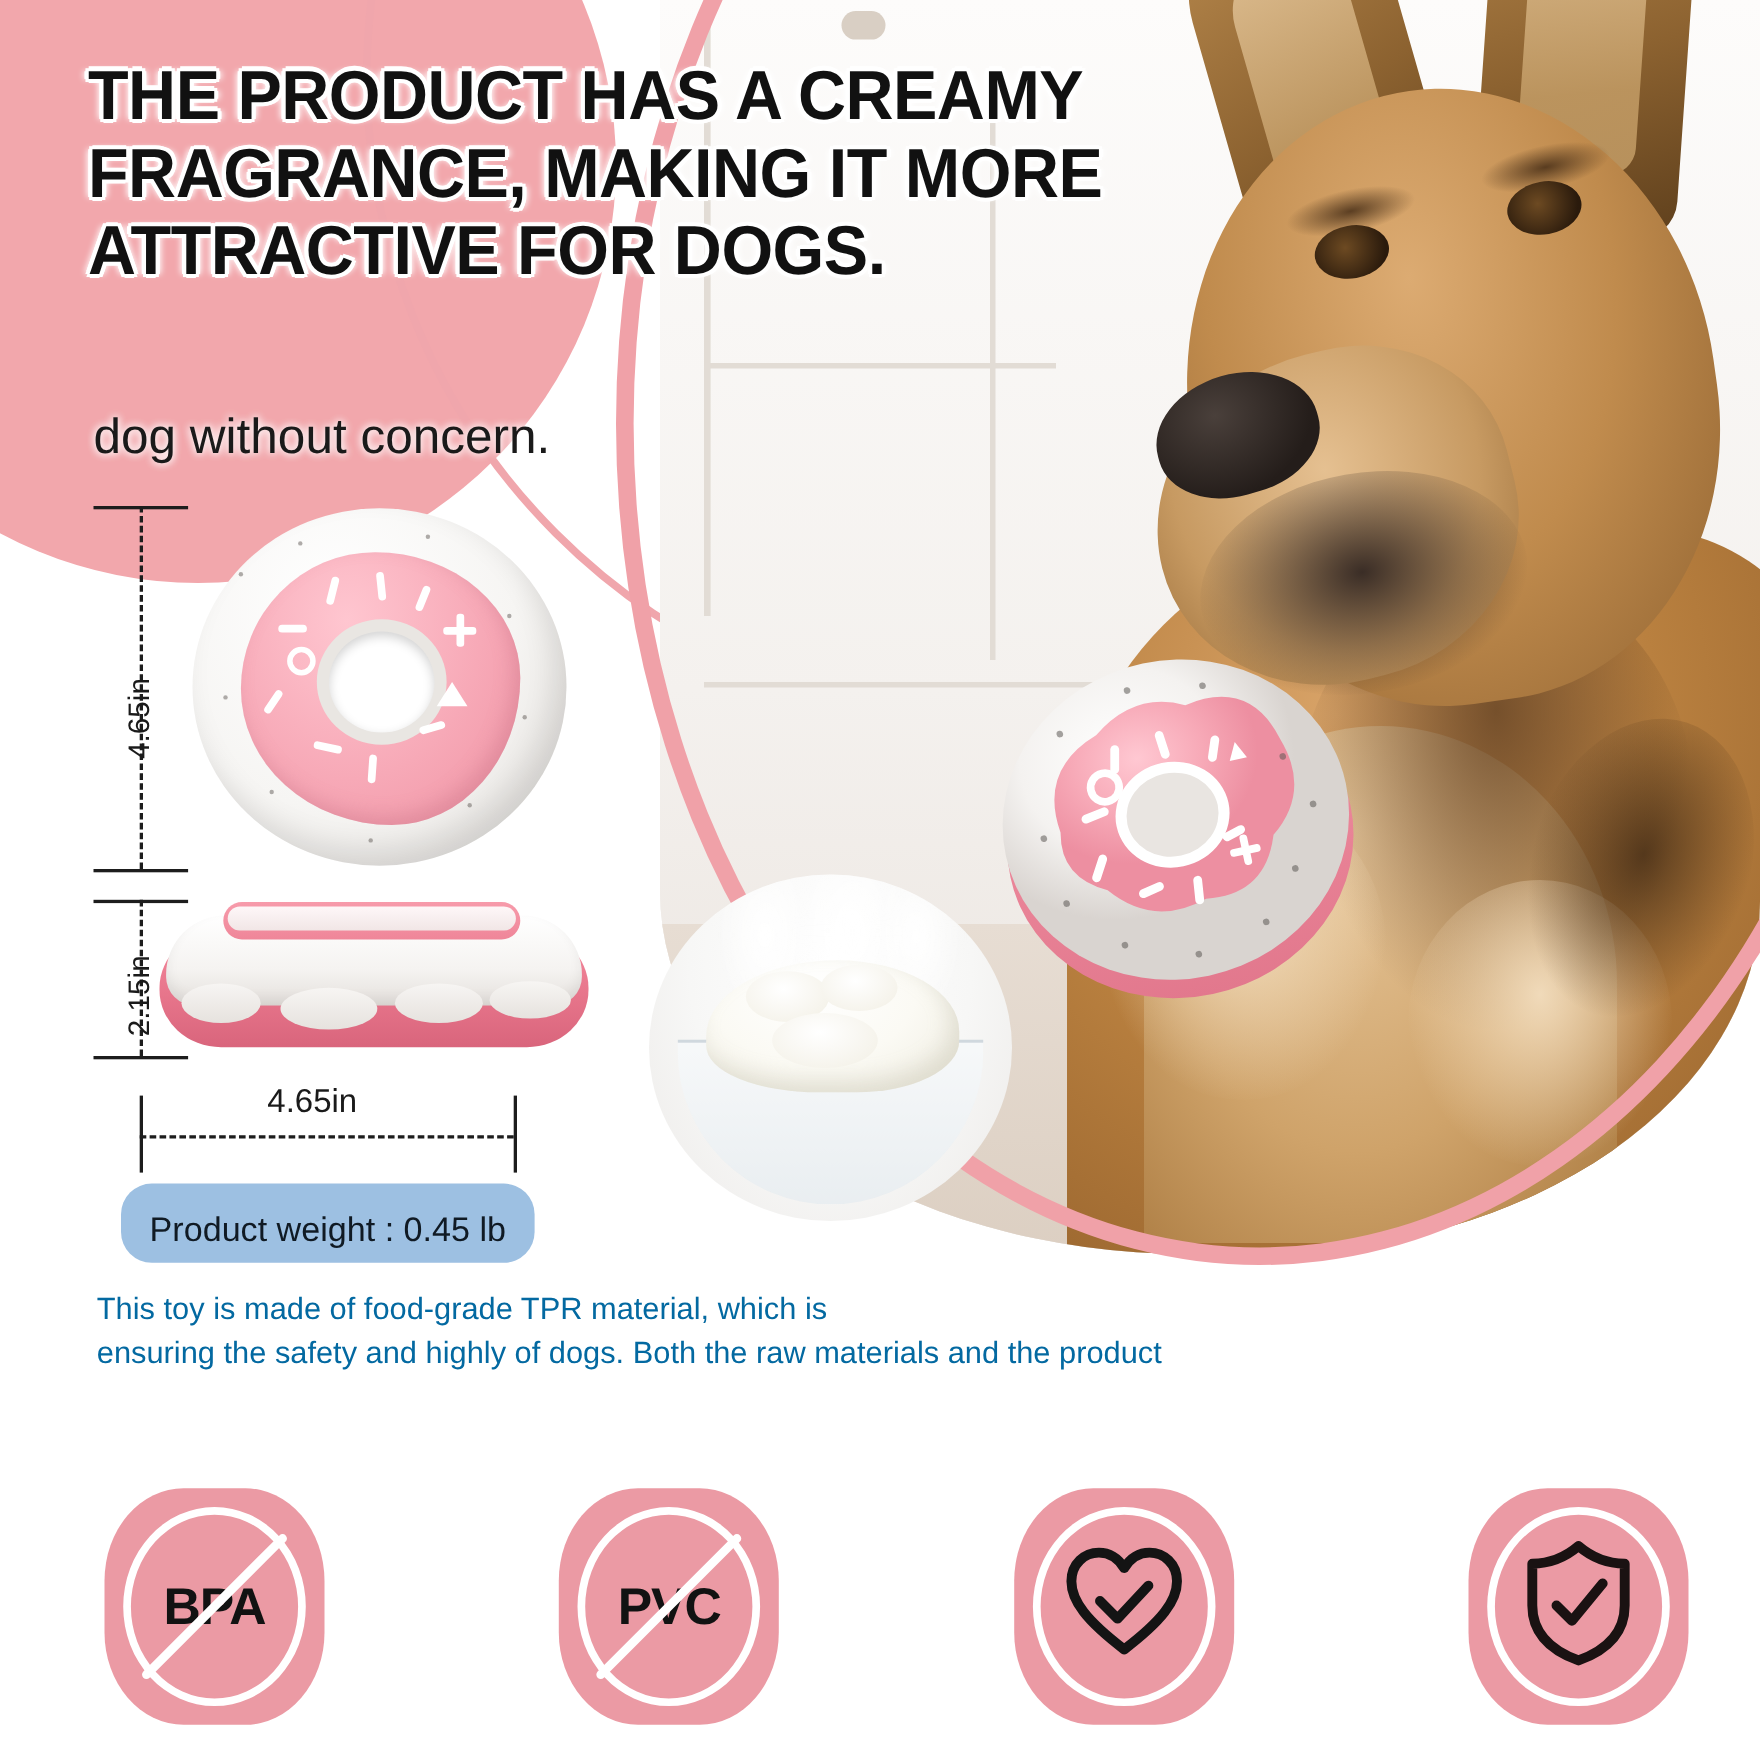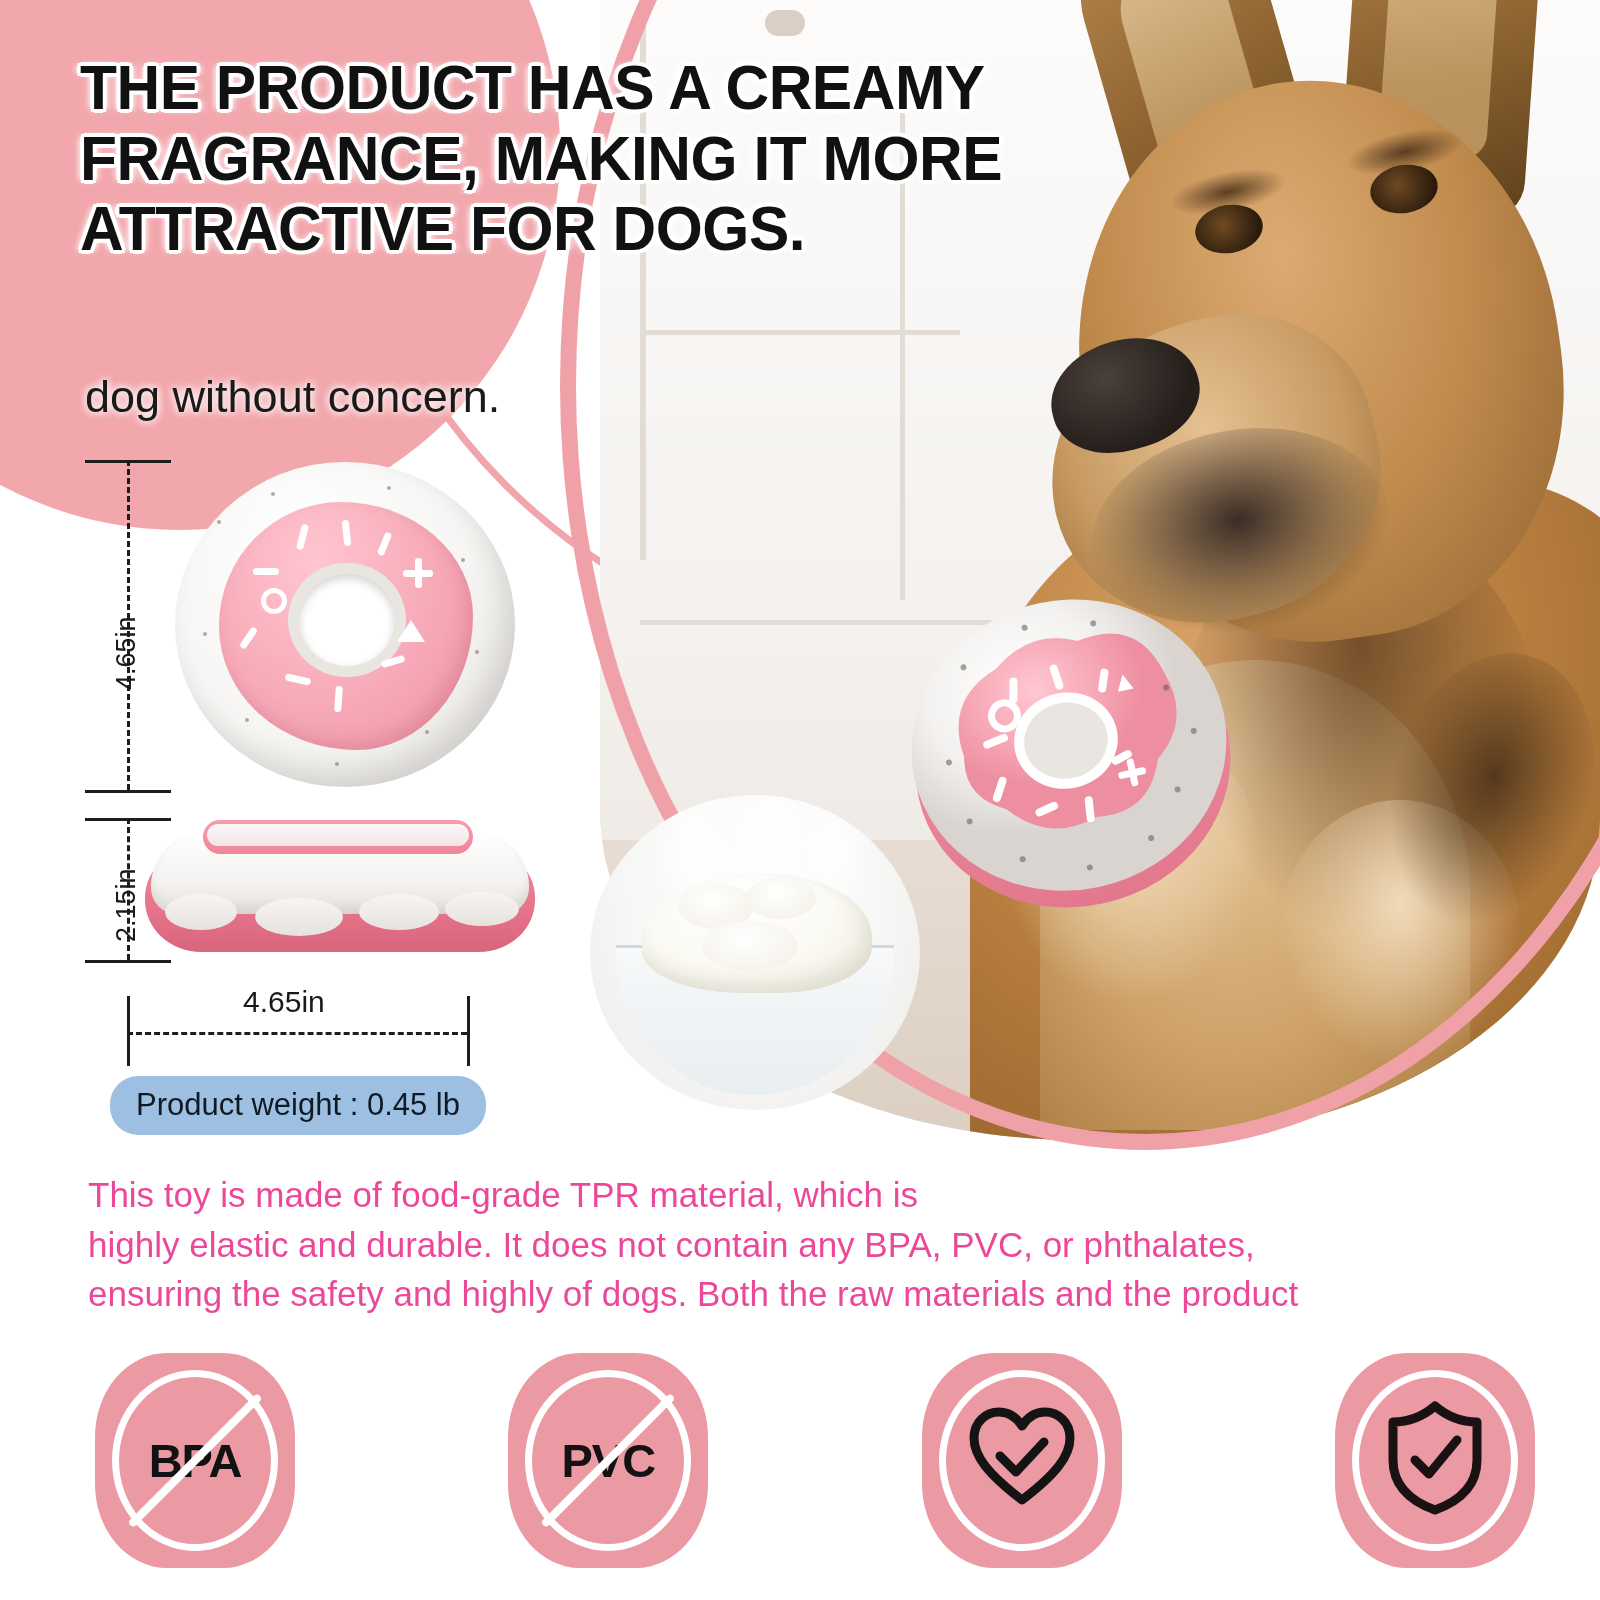--- a/index.html
+++ b/index.html
@@ -239,21 +239,21 @@
   }
   .ds-top-hl{
     position:absolute; left:62px; top:4px; width:262px; height:22px;
     border-radius:22px; background:linear-gradient(180deg,#fff 0%,#f1eeec 100%);
     opacity:.92;
   }
 
   
   .weight-pill{
     position:absolute; left:110px; top:1076px;
-    padding:11px 26px 12px 26px; border-radius:28px;
+    padding:24px 26px 12px 26px; border-radius:28px;
     background:#9dc0e2; color:#101a24; font-size:31px; white-space:nowrap;
   }
 
   
   .cream-inset{
     position:absolute; left:590px; top:795px; width:330px; height:315px;
     border-radius:50%; overflow:hidden;
     background:radial-gradient(ellipse at 50% 25%,#ffffff 0%,#f7f7f6 55%,#eceae8 100%);
   }
   .steam{
@@ -274,21 +274,21 @@
     box-shadow:inset -8px -10px 18px rgba(190,185,165,.35);
   }
   .cream-swirl{
     position:absolute; border-radius:50%;
     background:radial-gradient(ellipse at 45% 35%,#ffffff,#f2efe4);
   }
 
   
   .body-copy{
     position:absolute; left:88px; top:1170px; width:1420px;
-    font-size:35px; line-height:1.42; color:#ec4899;
+    font-size:28px; line-height:1.42; color:#0369a1;
     font-family:"Liberation Sans Narrow","Liberation Sans", sans-serif;
   }
   .body-copy .l1{ display:block; }
   .body-copy .l2{ display:block; }
   .body-copy .l3{ display:block; }
   .body-copy .l4{ display:block; }
 
   
   .badges{
     position:absolute; left:95px; top:1345px; width:1440px; height:230px;
@@ -494,21 +494,20 @@
   <div class="steam" style="left:200px; top:-24px; width:86px;  height:160px;"></div>
   <div class="bowl-glass"></div>
   <div class="cream-blob"></div>
   <div class="cream-swirl" style="left:88px;  top:88px;  width:76px; height:46px;"></div>
   <div class="cream-swirl" style="left:156px; top:82px;  width:70px; height:42px;"></div>
   <div class="cream-swirl" style="left:112px; top:126px; width:96px; height:50px;"></div>
 </div>
 
 <div class="body-copy">
   <span class="l1">This toy is made of food-grade TPR material, which is</span>
-  <span class="l2">highly elastic and durable. It does not contain any BPA, PVC, or phthalates,</span>
   <span class="l3">ensuring the safety and highly of dogs. Both the raw materials and the product</span>
 </div>
 
 <div class="badges">
 
 
   <div class="badge">
     <div class="badge-bg"></div>
     <div class="badge-ring"></div>
     <div class="badge-text">BPA</div>

